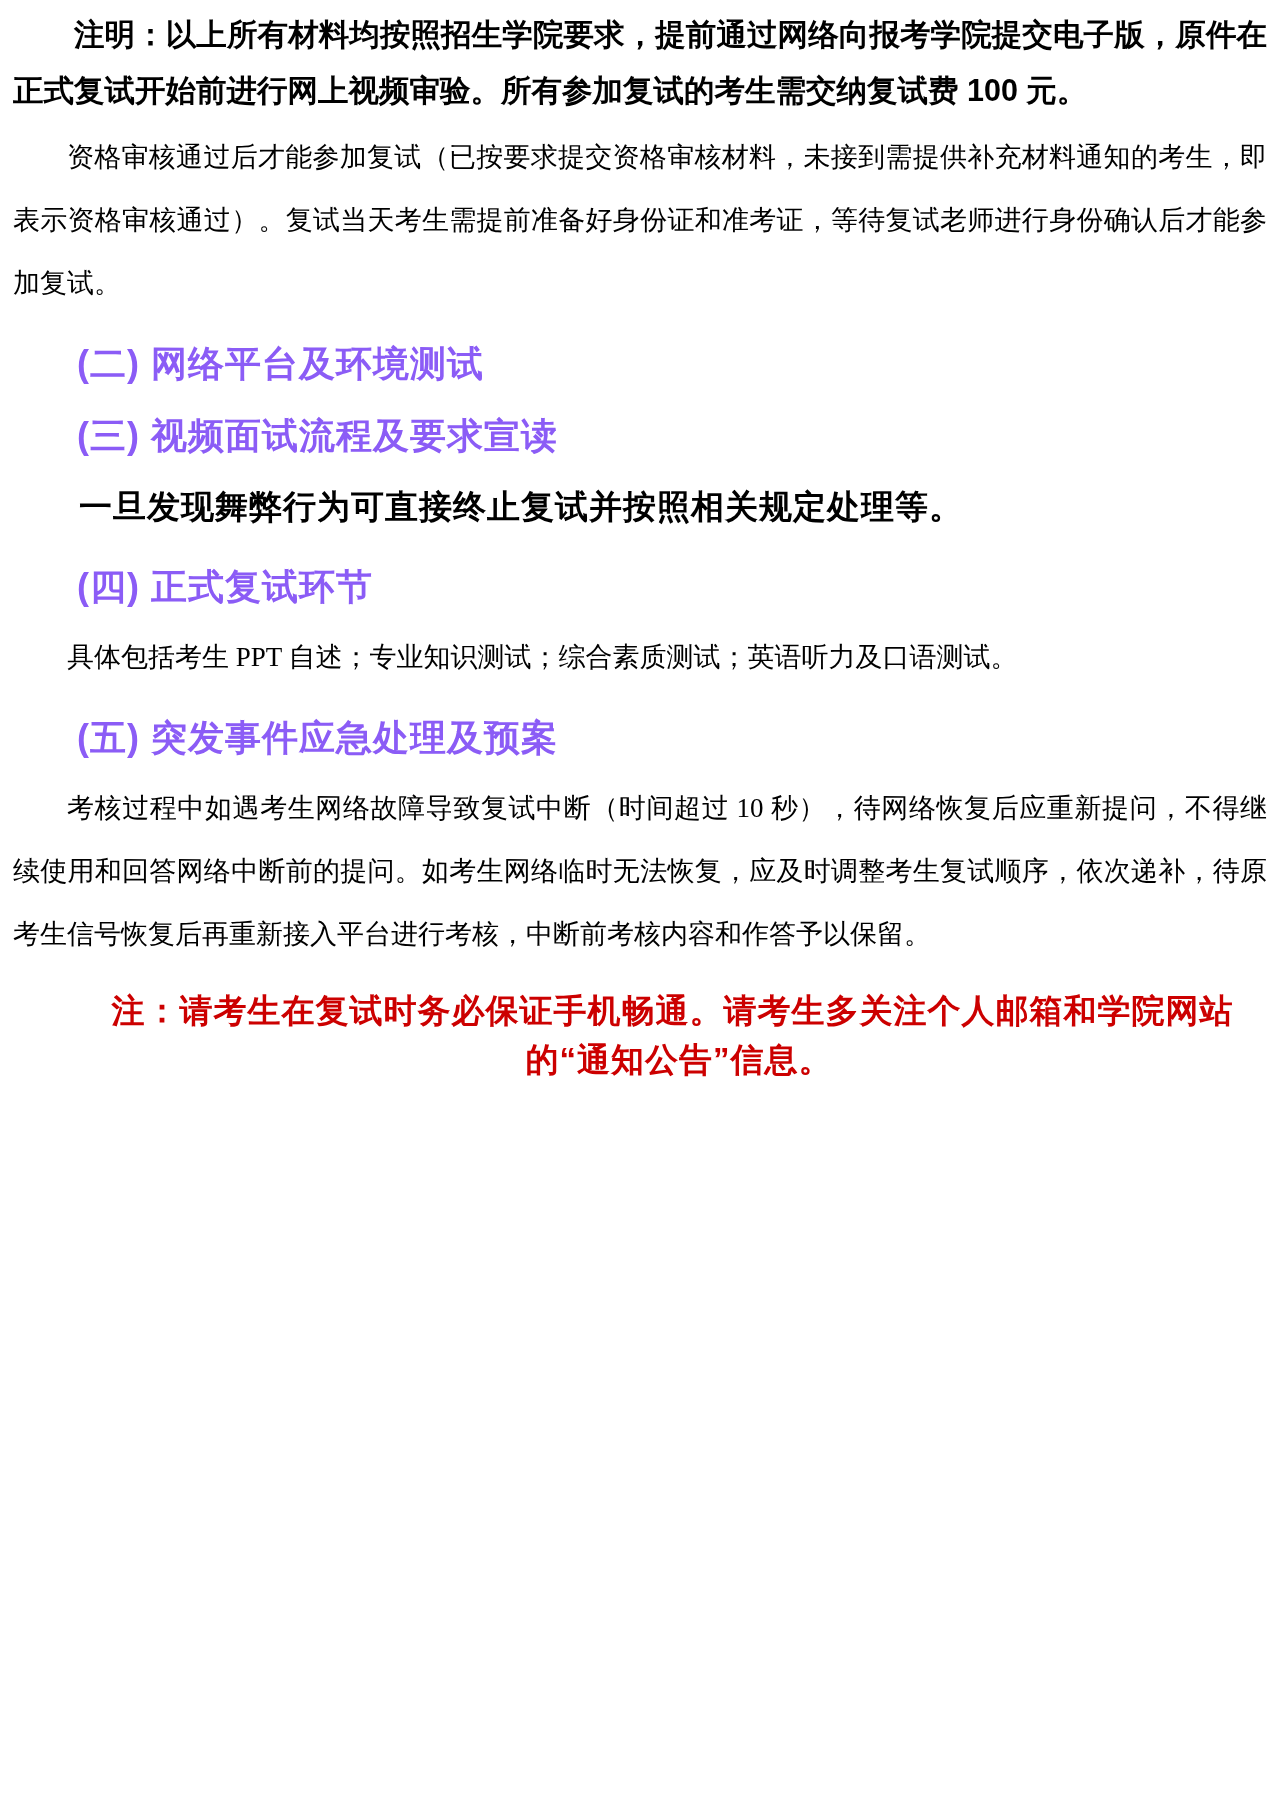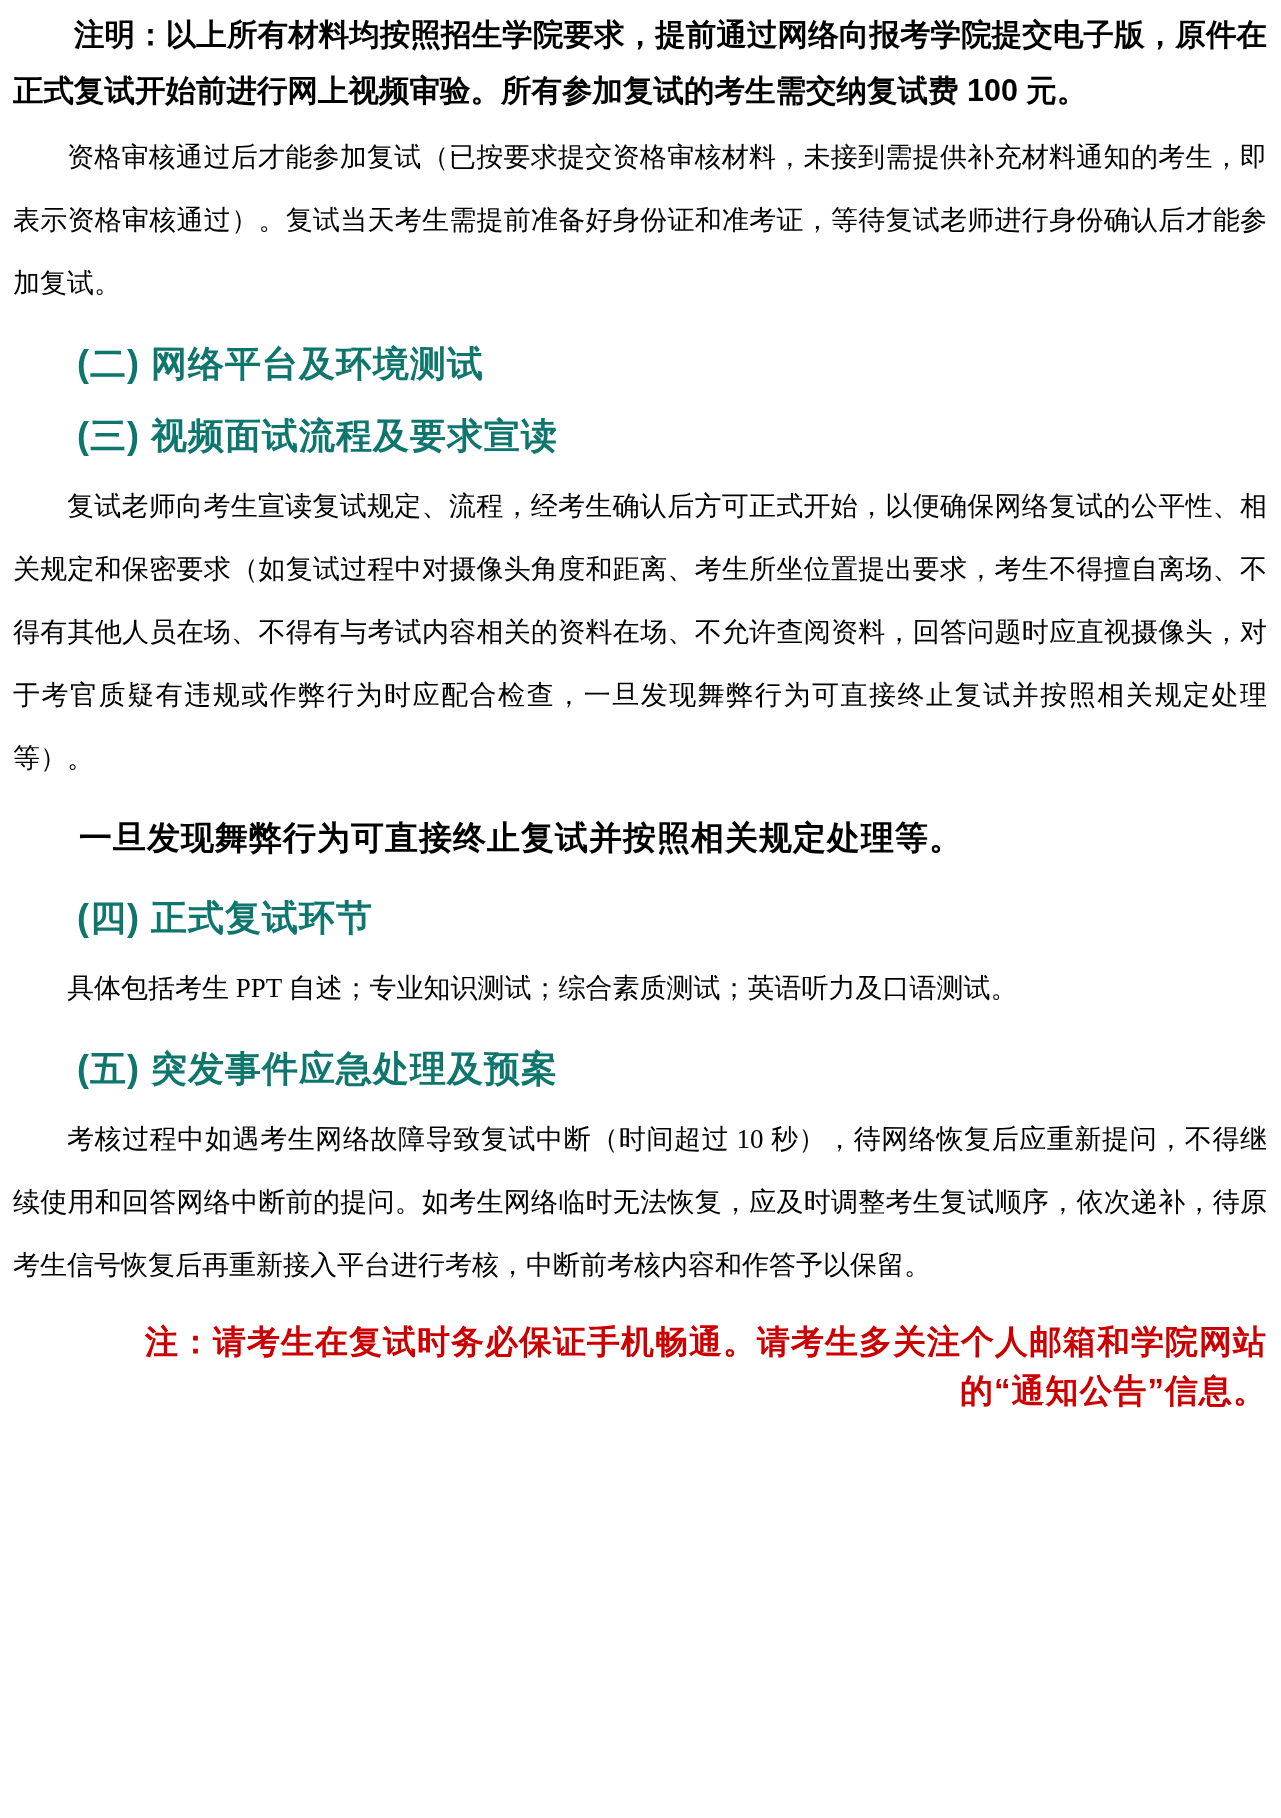--- a/index.html
+++ b/index.html
@@ -39,21 +39,21 @@
       margin-bottom: 8px;
       color: #000000;
     }
     .heading {
       font-family: "Liberation Sans", "DejaVu Sans", sans-serif;
       font-weight: bold;
       font-size: 36px;
       line-height: 46px;
       margin: 26px 0 16px 0;
       padding-left: 64px;
-      color: #0f766e;
+      color: #8b5cf6;
       letter-spacing: 1px;
     }
     .bold-line {
       font-family: "Liberation Sans", "DejaVu Sans", sans-serif;
       font-weight: bold;
       font-size: 33px;
       line-height: 63px;
       text-indent: 2em;
       margin-top: 16px;
       text-align: justify;
@@ -62,39 +62,38 @@
     }
     .spaced-top { margin-top: 8px; }
     .red-note {
       font-family: "Liberation Sans", "DejaVu Sans", sans-serif;
       font-weight: bold;
       font-size: 33px;
       line-height: 49px;
       color: #cc0000;
       margin: 20px 0 7px 78px;
       text-indent: -13px;
-      text-align: right;
+      text-align: center;
       letter-spacing: 1px;
     }
   </style>
 </head>
 <body>
 
 <div class="page">
 
   <p class="bold-note">注明：以上所有材料均按照招生学院要求，提前通过网络向报考学院提交电子版，原件在正式复试开始前进行网上视频审验。所有参加复试的考生需交纳复试费 100 元。</p>
 
   <p class="para">资格审核通过后才能参加复试（已按要求提交资格审核材料，未接到需提供补充材料通知的考生，即表示资格审核通过）。复试当天考生需提前准备好身份证和准考证，等待复试老师进行身份确认后才能参加复试。</p>
 
   <h2 class="heading">(二) 网络平台及环境测试</h2>
 
 
   <h2 class="heading">(三) 视频面试流程及要求宣读</h2>
 
-  <p class="para">复试老师向考生宣读复试规定、流程，经考生确认后方可正式开始，以便确保网络复试的公平性、相关规定和保密要求（如复试过程中对摄像头角度和距离、考生所坐位置提出要求，考生不得擅自离场、不得有其他人员在场、不得有与考试内容相关的资料在场、不允许查阅资料，回答问题时应直视摄像头，对于考官质疑有违规或作弊行为时应配合检查，一旦发现舞弊行为可直接终止复试并按照相关规定处理等）。</p>
 
   <p class="bold-line">一旦发现舞弊行为可直接终止复试并按照相关规定处理等。</p>
 
   <h2 class="heading">(四) 正式复试环节</h2>
 
   <p class="para">具体包括考生 PPT 自述；专业知识测试；综合素质测试；英语听力及口语测试。</p>
 
   <h2 class="heading">(五) 突发事件应急处理及预案</h2>
 
   <p class="para">考核过程中如遇考生网络故障导致复试中断（时间超过 10 秒），待网络恢复后应重新提问，不得继续使用和回答网络中断前的提问。如考生网络临时无法恢复，应及时调整考生复试顺序，依次递补，待原考生信号恢复后再重新接入平台进行考核，中断前考核内容和作答予以保留。</p>

